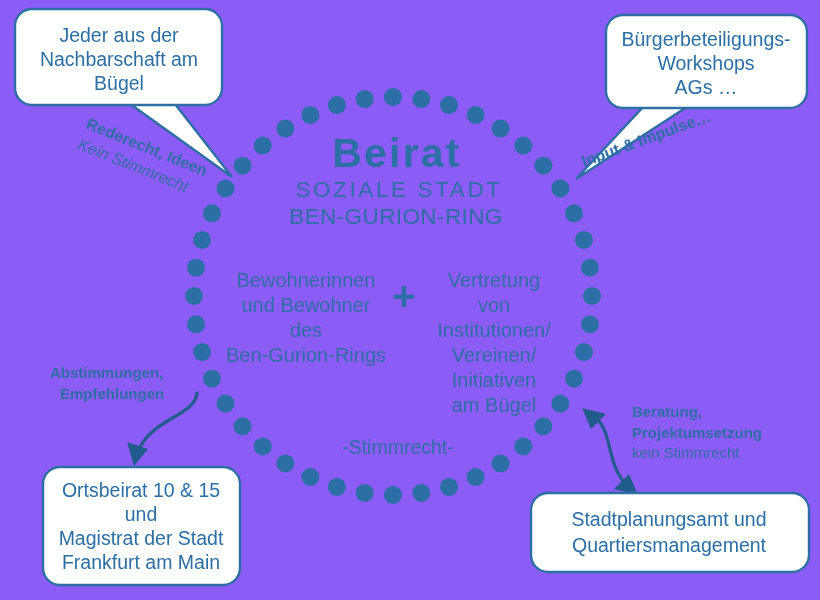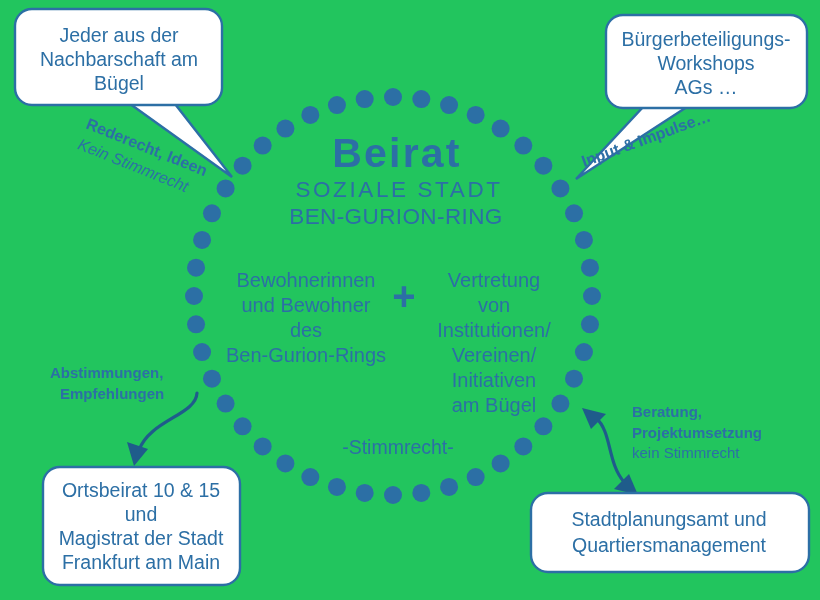--- a/index.html
+++ b/index.html
@@ -7,21 +7,21 @@
     padding: 0;
     background: #ffffff;
   }
   body {
     font-family: "Liberation Sans", sans-serif;
   }
   #stage {
     position: relative;
     width: 820px;
     height: 600px;
-    background: #22c55e;
+    background: #8b5cf6;
     overflow: hidden;
   }
   #stage svg.layer {
     position: absolute;
     left: 0;
     top: 0;
     width: 820px;
     height: 600px;
   }
   .dia-text {

